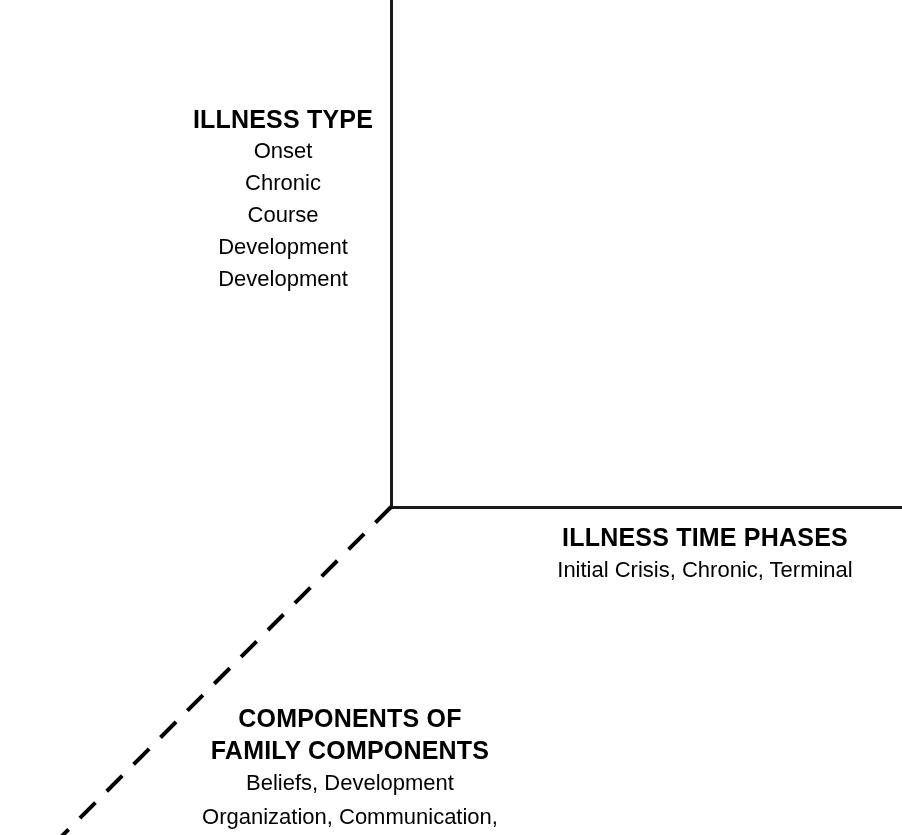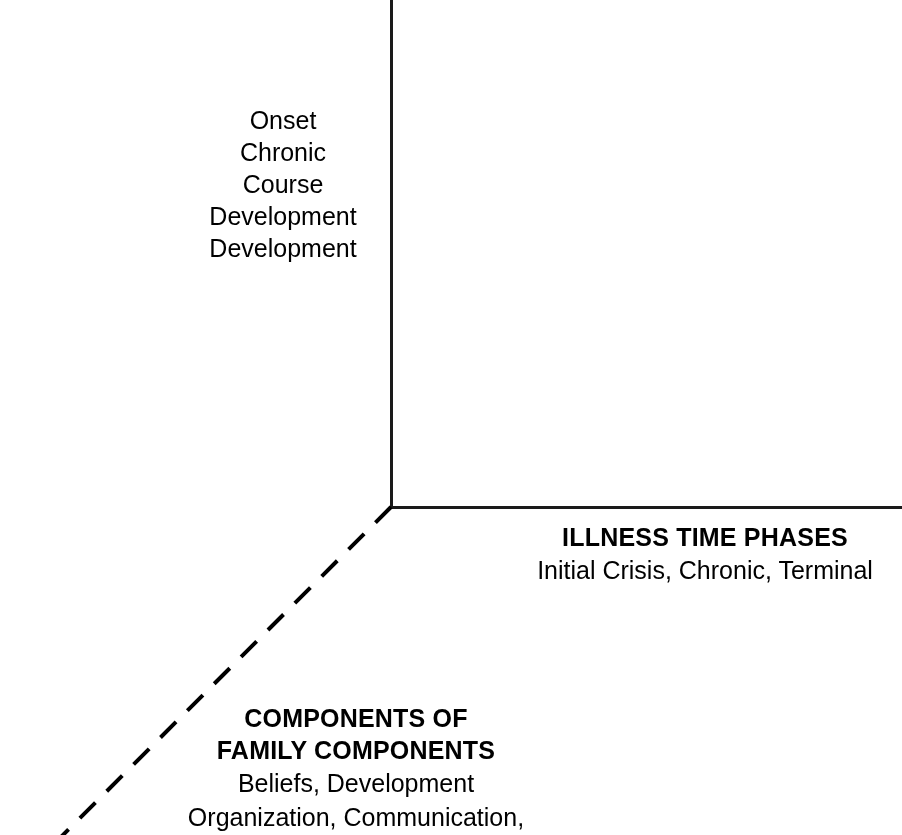--- a/index.html
+++ b/index.html
@@ -34,21 +34,21 @@
     white-space: nowrap;
   }
   .label-title {
     font-weight: bold;
     font-size: 25px;
     letter-spacing: 0.2px;
     line-height: 31px;
   }
   .label-item {
     font-weight: normal;
-    font-size: 25px;
+    font-size: 22px;
     line-height: 32px;
   }
 
   
   #y-axis-label-block {
     left: 133px;
     top: 104px;
     width: 300px;
   }
   #y-axis-label-block .label-item {
@@ -60,21 +60,21 @@
     left: 505px;
     top: 522px;
     width: 400px;
   }
   #x-axis-label-block .label-item {
     line-height: 34px;
   }
 
   
   #z-axis-label-block {
-    left: 156px;
+    left: 150px;
     top: 702px;
     width: 400px;
   }
   #z-axis-label-block .label-title {
     line-height: 32px;
   }
   #z-axis-label-block .label-item {
     line-height: 34px;
   }
 </style>
@@ -86,20 +86,21 @@
   <svg id="axes-svg" viewBox="0 0 902 835" width="902" height="835" xmlns="http://www.w3.org/2000/svg">
 
     <line x1="391" y1="0" x2="391" y2="508" stroke="#1a1a1a" stroke-width="3" shape-rendering="crispEdges"></line>
 
     <line x1="390" y1="507" x2="902" y2="507" stroke="#1a1a1a" stroke-width="3" shape-rendering="crispEdges"></line>
 
     <line x1="391" y1="507" x2="59" y2="839" stroke="#000000" stroke-width="4" stroke-linecap="butt" stroke-dasharray="22 16"></line>
   </svg>
 
   <div class="label-block" id="y-axis-label-block">
+    <div class="label-title">ILLNESS TYPE</div>
     <div class="label-item">Onset</div>
     <div class="label-item">Chronic</div>
     <div class="label-item">Course</div>
     <div class="label-item">Development</div>
     <div class="label-item">Development</div>
   </div>
 
   <div class="label-block" id="x-axis-label-block">
     <div class="label-title">ILLNESS TIME PHASES</div>
     <div class="label-item">Initial Crisis, Chronic, Terminal</div>

